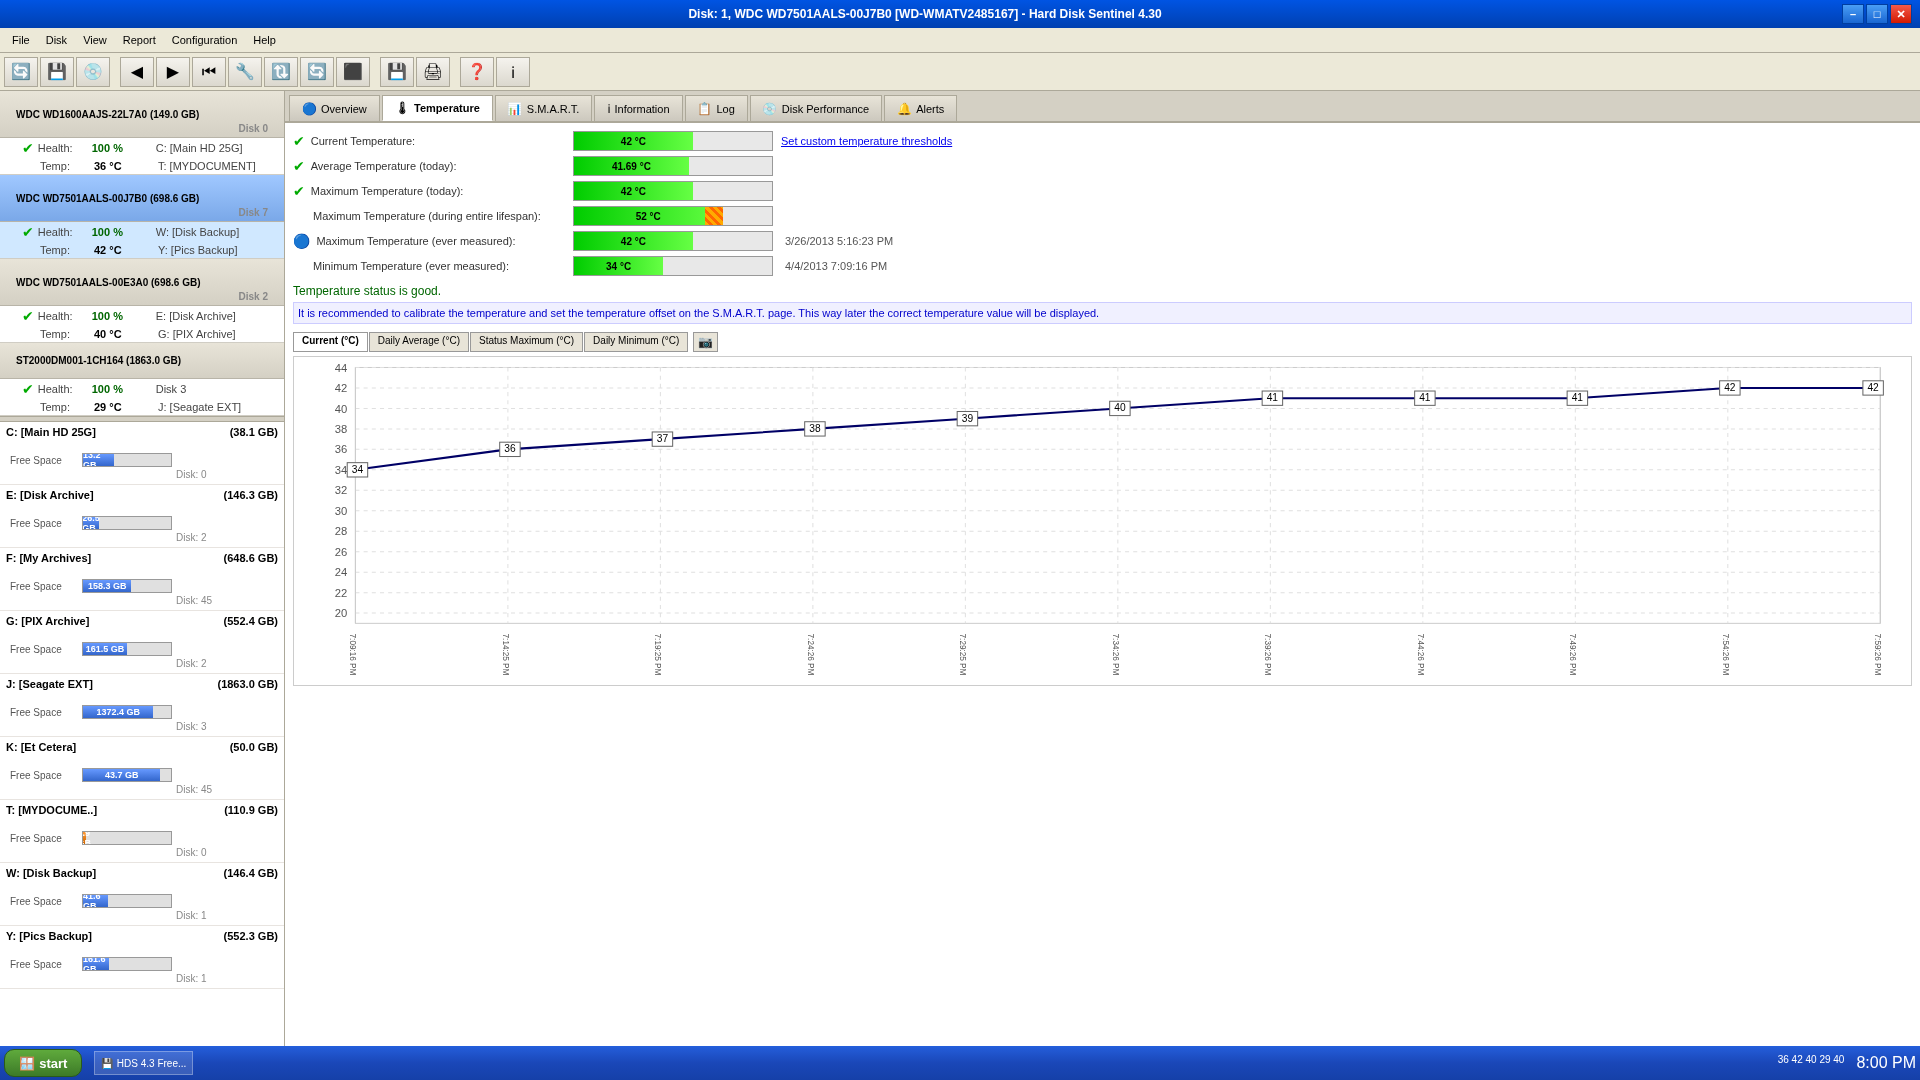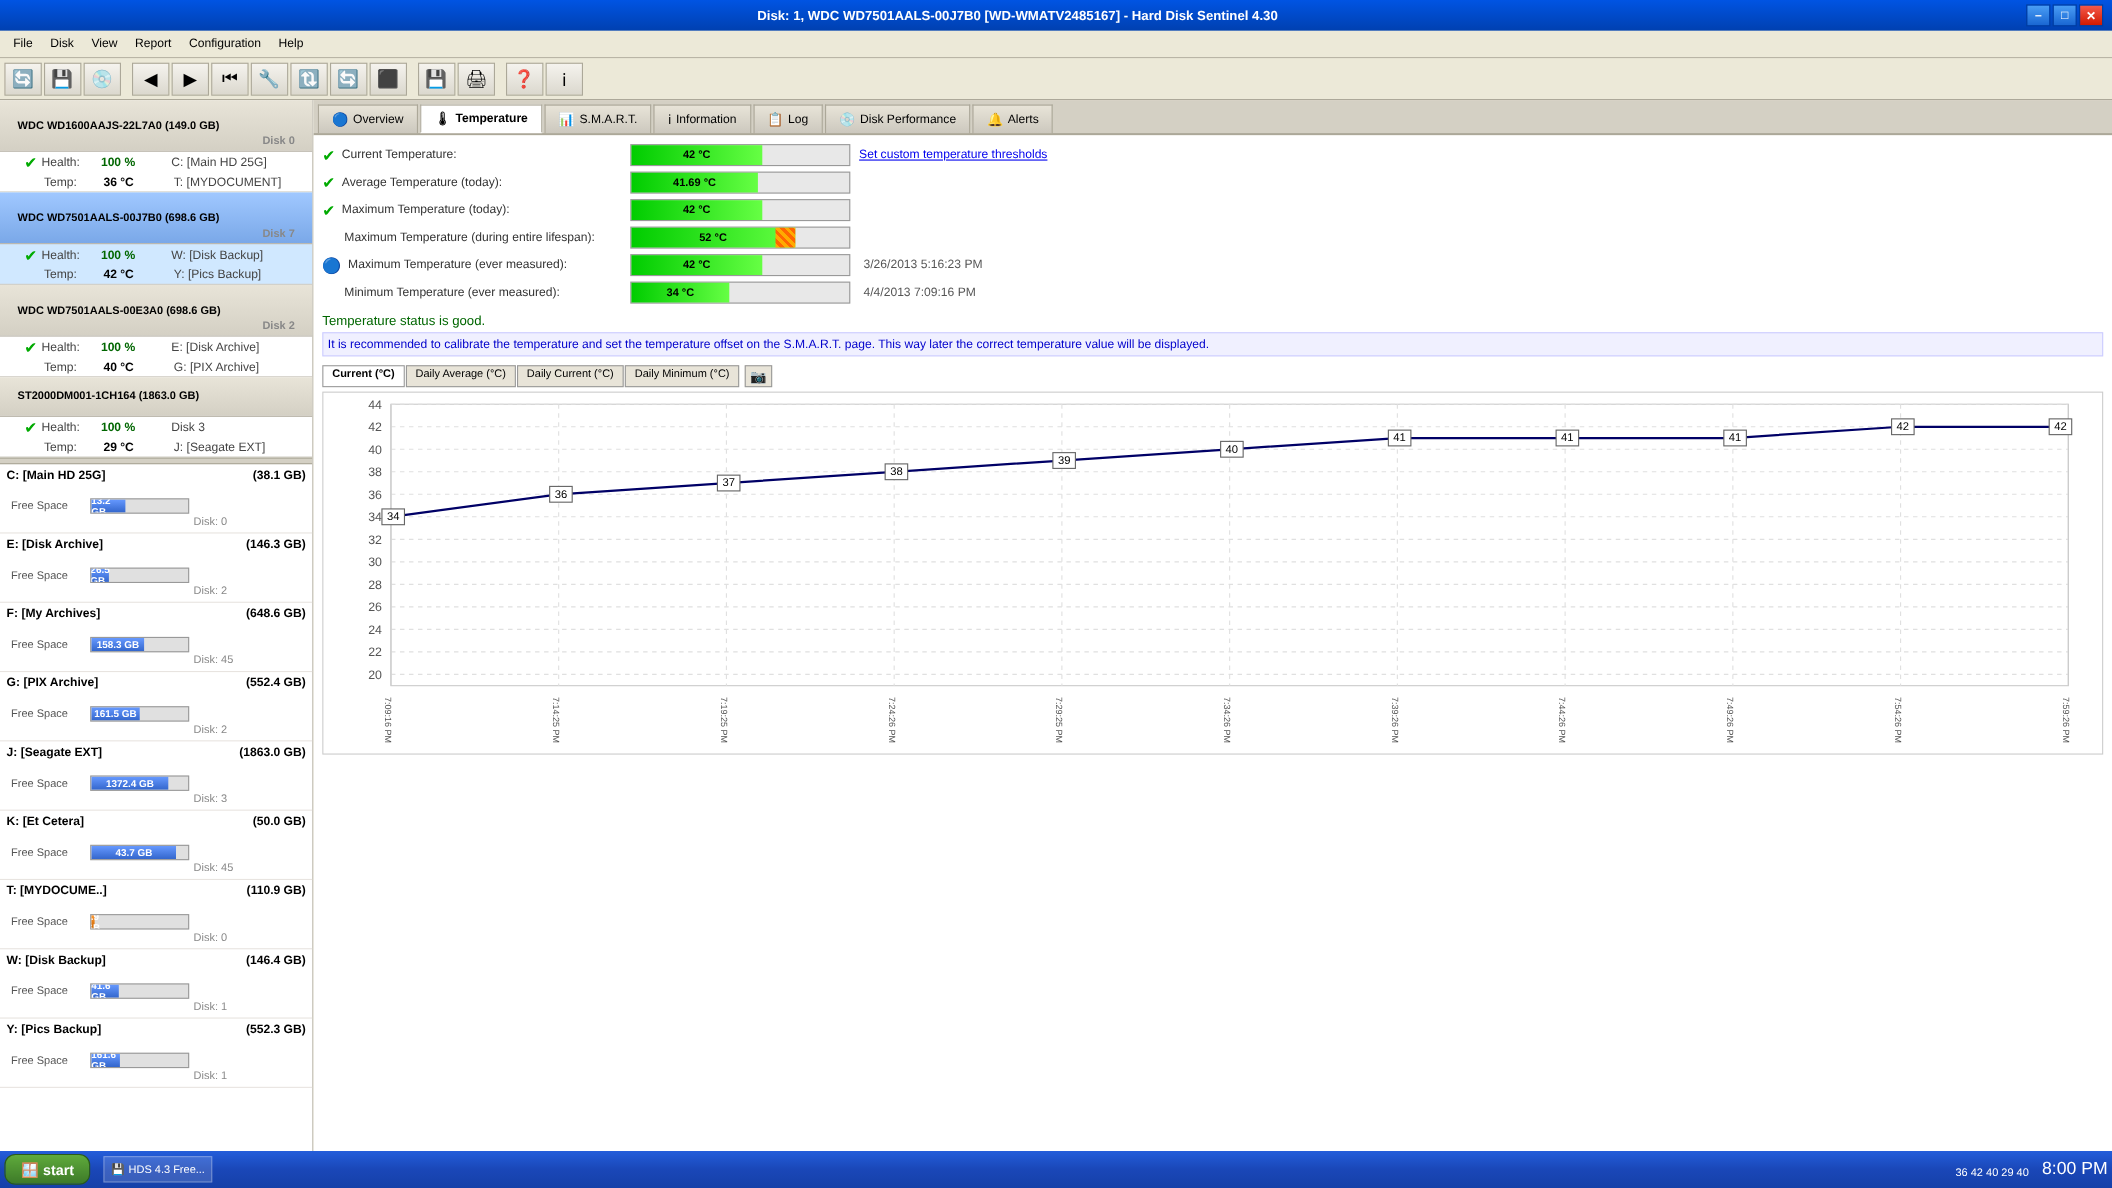--- a/index.html
+++ b/index.html
@@ -323,21 +323,21 @@
       font-size: 10px;
       padding: 0 6px;
       cursor: pointer;
       display: flex;
       align-items: center;
       gap: 3px;
     }
     .taskbar-icons {
       margin-left: auto;
       display: flex;
-      align-items: flex-end;
+      align-items: flex-start;
       gap: 4px;
       color: white;
       font-size: 10px;
     }
     .systray-time {
       color: white;
       font-size: 16px;
       margin-left: 8px;
     }
 
@@ -707,21 +707,21 @@
         </div>
         <span class="temp-timestamp">4/4/2013 7:09:16 PM</span>
       </div>
 
       <div class="status-good">Temperature status is good.</div>
       <div class="status-blue">It is recommended to calibrate the temperature and set the temperature offset on the S.M.A.R.T. page. This way later the correct temperature value will be displayed.</div>
 
       <div class="chart-tabs">
         <div class="chart-tab active">Current (°C)</div>
         <div class="chart-tab">Daily Average (°C)</div>
-        <div class="chart-tab">Daily Current (°C)</div>
+        <div class="chart-tab">Status Maximum (°C)</div>
         <div class="chart-tab">Daily Minimum (°C)</div>
         <div style="margin-left:4px; padding:2px 4px; border:1px solid #999; background:#e8e4d8; cursor:pointer; font-size:12px;">📷</div>
       </div>
 
       <div class="chart-container">
         <svg width="100%" height="100%" viewBox="0 0 1580 320">
 
           <rect x="60" y="10" width="1490" height="250" fill="white" stroke="#ccc" stroke-width="1"></rect>
 
           <line x1="60" y1="10" x2="1550" y2="10" stroke="#e0e0e0" stroke-width="1" stroke-dasharray="4,4"></line>

